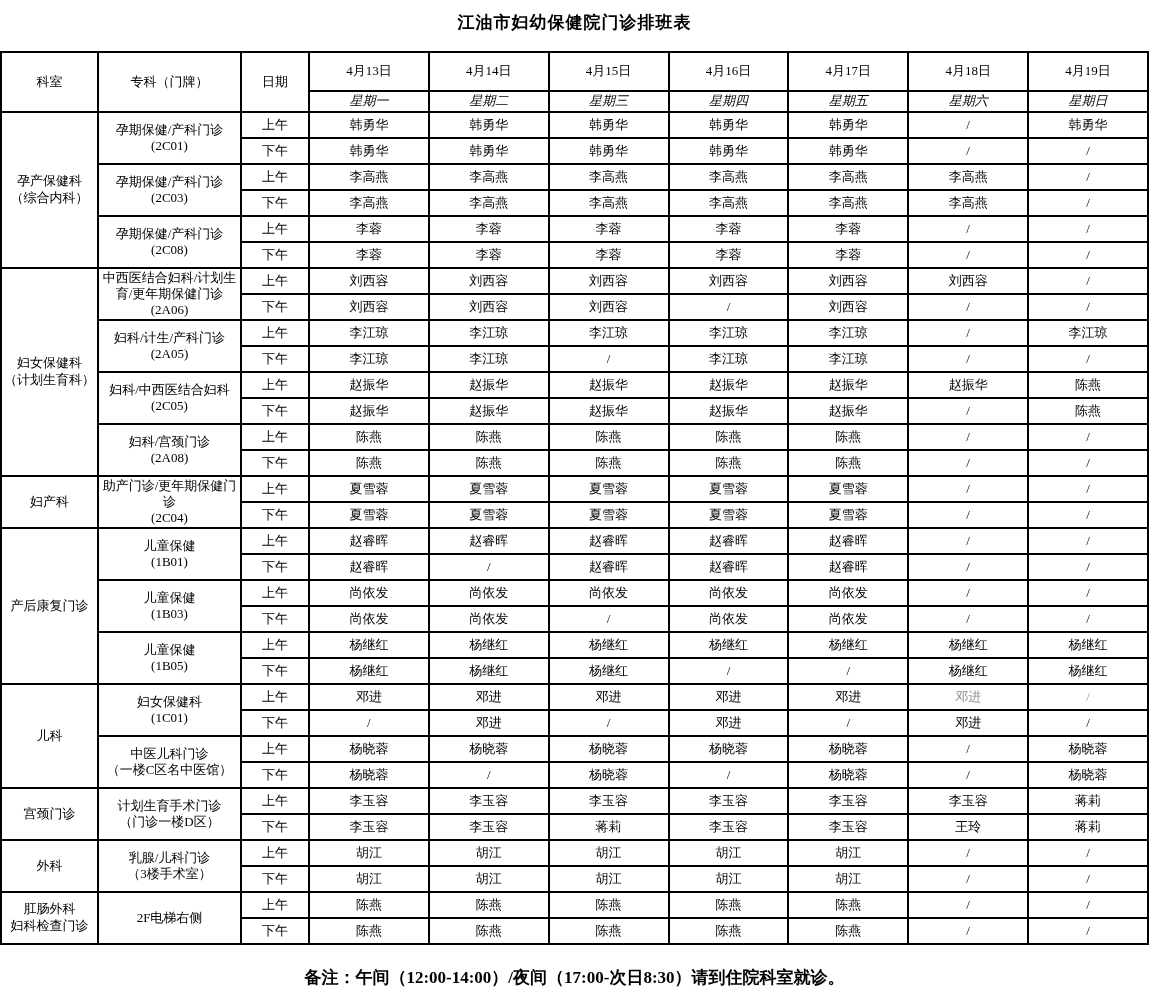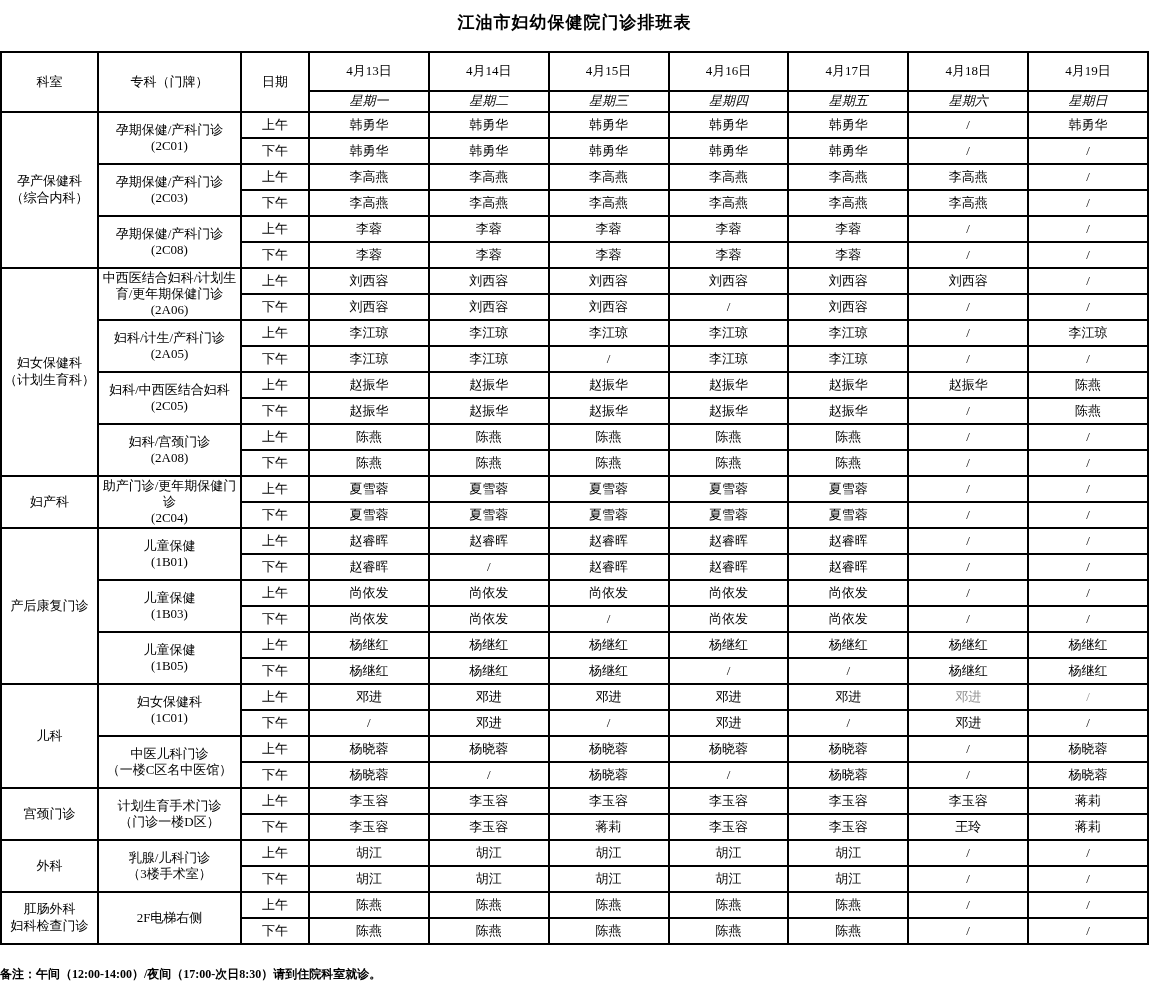--- a/index.html
+++ b/index.html
@@ -26,22 +26,22 @@
   thead tr.r2{height:21px;font-style:italic;}
   tbody tr{height:26px;}
   td.spec{word-break:break-all;line-height:1.25;text-align:center;}
   td.thin-bottom{border-bottom-width:1px;}
   td.faded{position:relative;}
   td.faded::after{
     content:"";position:absolute;top:-2px;left:-2px;right:-2px;bottom:-2px;
     background:rgba(255,255,255,0.55);pointer-events:none;
   }
   .note{
-    position:absolute;top:966px;left:0;width:100%;text-align:left;
-    font-size:12px;font-weight:bold;
+    position:absolute;top:966px;left:0;width:100%;text-align:center;
+    font-size:17px;font-weight:bold;
   }
 </style>
 </head>
 <body>
 
 <div class="page">
   <div class="title">江油市妇幼保健院门诊排班表</div>
 
   <table class="sched">
     <colgroup>

